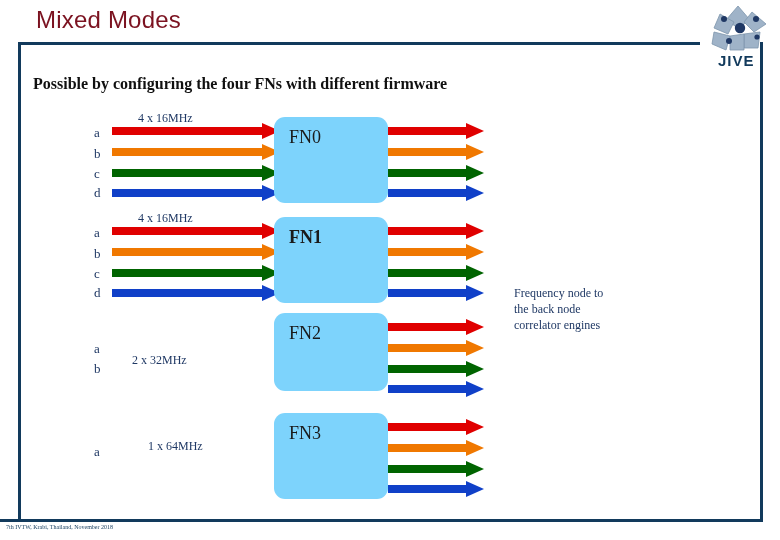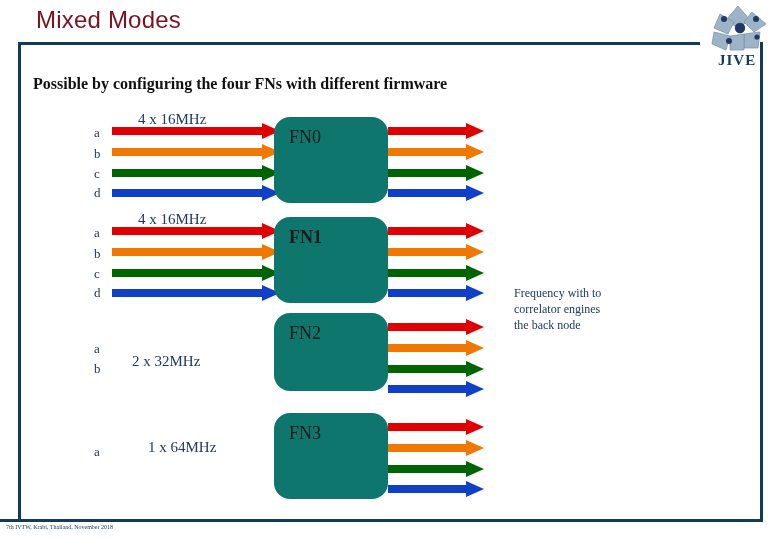--- a/index.html
+++ b/index.html
@@ -72,21 +72,21 @@
   }
   .logo svg { display: block; }
   .logo-word {
     position: absolute;
     left: 18px;
     top: 50px;
     font-size: 15px;
     font-weight: bold;
     color: #123A5C;
     letter-spacing: 1px;
-    font-family: Liberation Serif, serif;
+    font-family: Liberation Sans, sans-serif;
   }
 
   
   .body-heading {
     position: absolute;
     left: 33px;
     top: 75px;
     font-size: 16px;
     font-weight: bold;
     color: #101010;
@@ -94,37 +94,37 @@
   }
 
   
   .row {
     position: absolute;
     left: 0;
     width: 780px;
   }
   .freq-label {
     position: absolute;
-    font-size: 15px;
+    font-size: 12px;
     color: #1F3864;
     white-space: nowrap;
   }
   .ch-label {
     position: absolute;
     left: 94px;
     font-size: 13px;
     color: #1F3864;
     line-height: 1;
   }
   .fn-box {
     position: absolute;
     left: 274px;
     width: 114px;
-    background: #0f766e;
-    border-radius: 16px;
+    background: #7dd3fc;
+    border-radius: 11px;
   }
   .fn-box-label {
     position: absolute;
     left: 15px;
     top: 10px;
     font-size: 18px;
     color: #1A1A1A;
   }
 
   
@@ -283,18 +283,18 @@
     <g>
       <path d="M0 4 H78 V0 L96 8 L78 16 V12 H0 Z" fill="#E00000"></path>
       <path d="M0 25 H78 V21 L96 29 L78 37 V33 H0 Z" fill="#F07800"></path>
       <path d="M0 46 H78 V42 L96 50 L78 58 V54 H0 Z" fill="#006400"></path>
       <path d="M0 66 H78 V62 L96 70 L78 78 V74 H0 Z" fill="#1040C8"></path>
     </g>
   </svg>
 </div>
 
 <div class="annotation">
-  <div>Frequency with to</div>
+  <div>Frequency node to</div>
+  <div>the back node</div>
   <div>correlator engines</div>
-  <div>the back node</div>
 </div>
 
 <div class="footer">7th IVTW, Krabi, Thailand, November 2018</div>
 
 </body></html>

